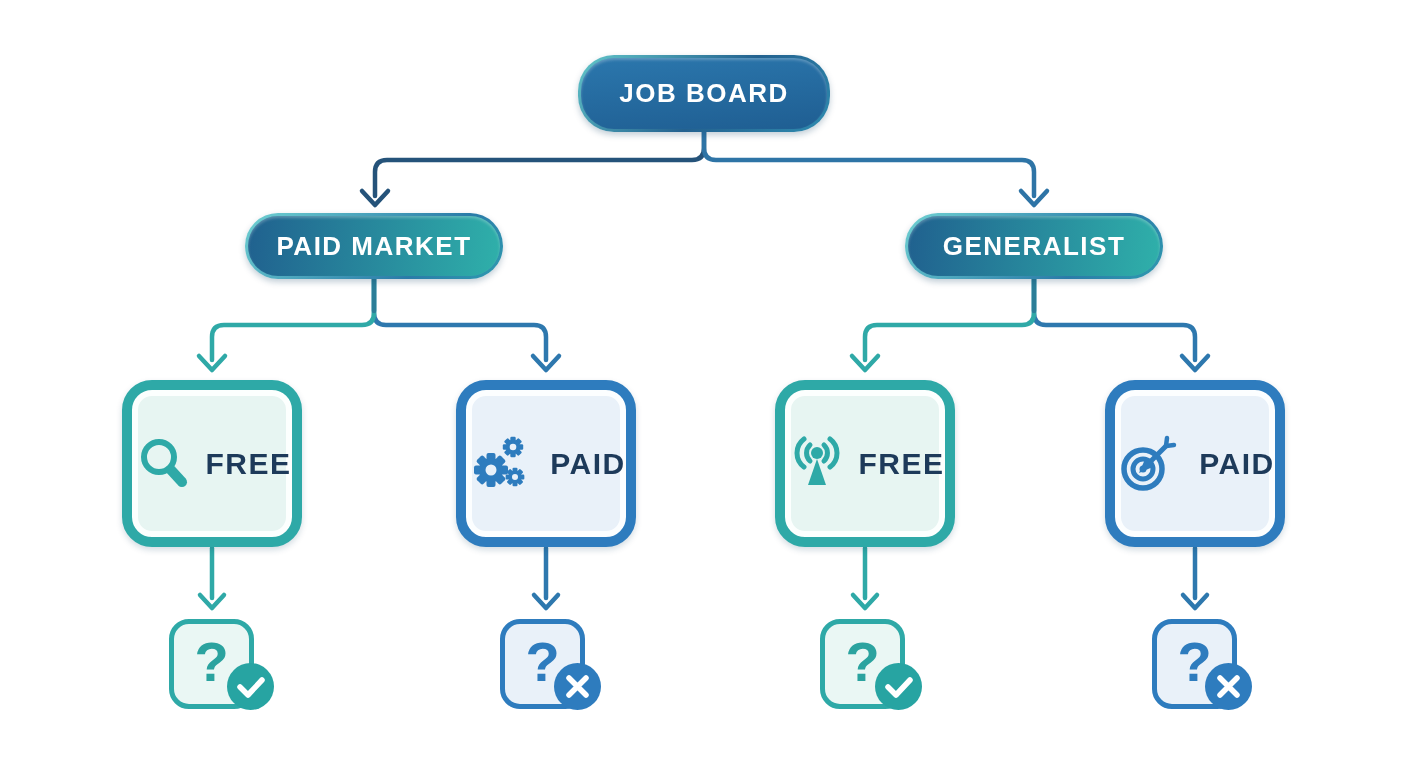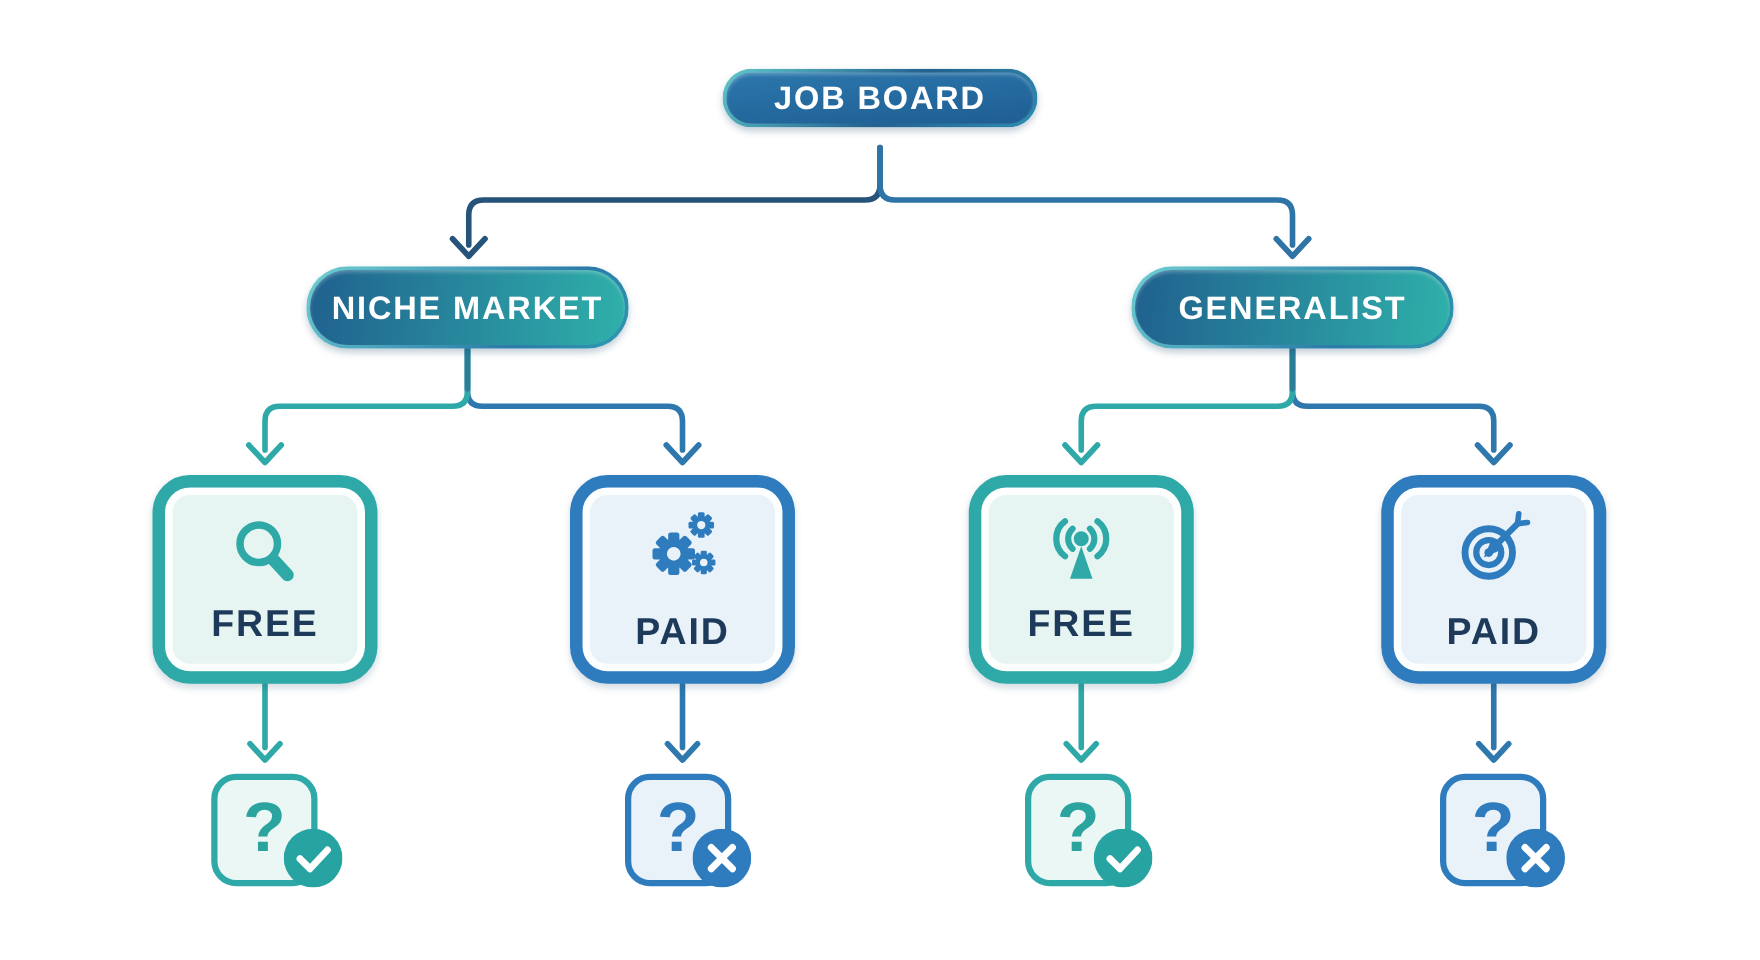--- a/index.html
+++ b/index.html
@@ -11,36 +11,36 @@
 
   
   .pill {
     position:absolute; z-index:2; box-sizing:border-box;
     display:flex; align-items:center; justify-content:center;
     color:#ffffff; font-weight:bold; font-size:26px; letter-spacing:1.5px;
     border-radius:36px; border:3px solid transparent;
     box-shadow:0 3px 6px rgba(10,60,95,0.25), inset 0 2px 3px rgba(255,255,255,0.25);
   }
   .pill-root {
-    left:578px; top:55px; width:252px; height:47px;
+    left:578px; top:55px; width:252px; height:77px;
     background:linear-gradient(175deg,#2b77ad 0%,#1f5e92 100%) padding-box,
                linear-gradient(135deg,#63c8cb 0%,#23618f 55%,#2f8cb0 100%) border-box;
   }
   .pill-branch { width:258px; height:66px; top:213px;
     background:linear-gradient(95deg,#20618f 0%,#2fb0aa 100%) padding-box,
                linear-gradient(135deg,#6fd0d2 0%,#2a7ba8 70%,#2f9bb0 100%) border-box;
   }
   .pill-niche { left:245px; }
   .pill-generalist { left:905px; }
 
   
   .node-box {
     position:absolute; z-index:2; top:380px; width:180px; height:167px;
     border-radius:30px; box-sizing:border-box;
-    display:flex; flex-direction:column; align-items:center; justify-content:center; gap:9px;
+    display:flex; flex-direction:row; align-items:center; justify-content:center; gap:9px;
     box-shadow:0 3px 6px rgba(10,60,95,0.18);
   }
   .node-box.teal { border:10px solid #2ea9a7; background:#e7f5f2;
     box-shadow:inset 0 0 0 6px #fcfffe, 0 3px 6px rgba(10,60,95,0.18); }
   .node-box.blue { border:10px solid #2e7cbe; background:#e9f1f9;
     box-shadow:inset 0 0 0 6px #fcfeff, 0 3px 6px rgba(10,60,95,0.18);gap:20px; }
   .box-1 { left:122px; } .box-2 { left:456px; } .box-3 { left:775px; } .box-4 { left:1105px; }
   .node-label { font-size:30px; font-weight:bold; color:#1d3a5a; letter-spacing:1.5px; }
   .node-icon { width:64px; height:64px; }
 
@@ -97,21 +97,21 @@
     <path d="M 853,595 L 865,608 L 877,595" stroke="#2FA9A7" stroke-width="4.5"></path>
     <path d="M 1195,548 L 1195,598" stroke="#2E78AE" stroke-width="4.5"></path>
     <path d="M 1183,595 L 1195,608 L 1207,595" stroke="#2E78AE" stroke-width="4.5"></path>
   </svg>
 
   <div class="pill pill-root">
     <span>JOB BOARD</span>
   </div>
 
   <div class="pill pill-branch pill-niche">
-    <span>NICHE MARKET</span>
+    <span>PAID MARKET</span>
   </div>
   <div class="pill pill-branch pill-generalist">
     <span>GENERALIST</span>
   </div>
 
   <div class="node-box teal box-1">
     <svg class="node-icon" viewBox="0 0 64 64">
       <circle cx="27" cy="25" r="15" fill="none" stroke="#2EA9A7" stroke-width="6"></circle>
       <line x1="39" y1="38" x2="50" y2="50" stroke="#2EA9A7" stroke-width="10" stroke-linecap="round"></line>
     </svg>

